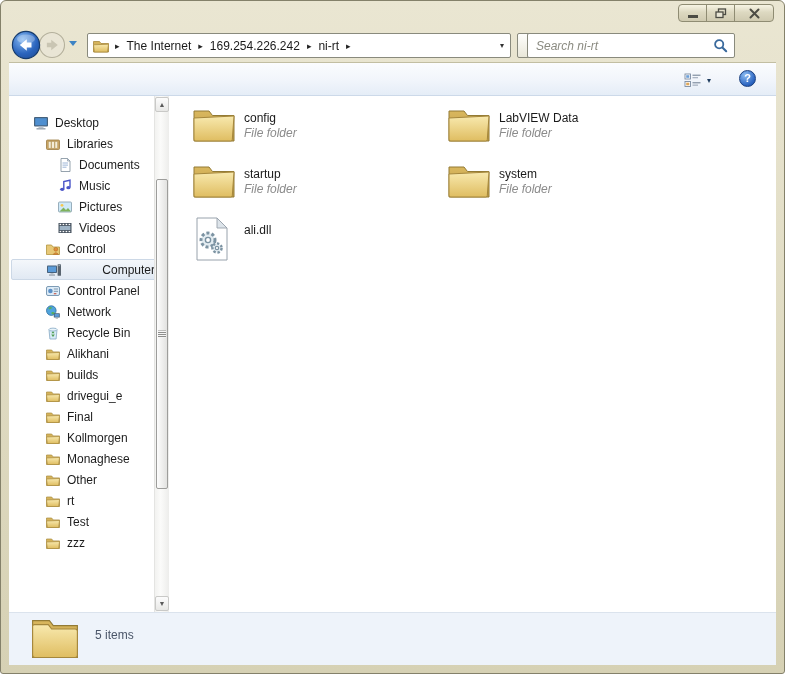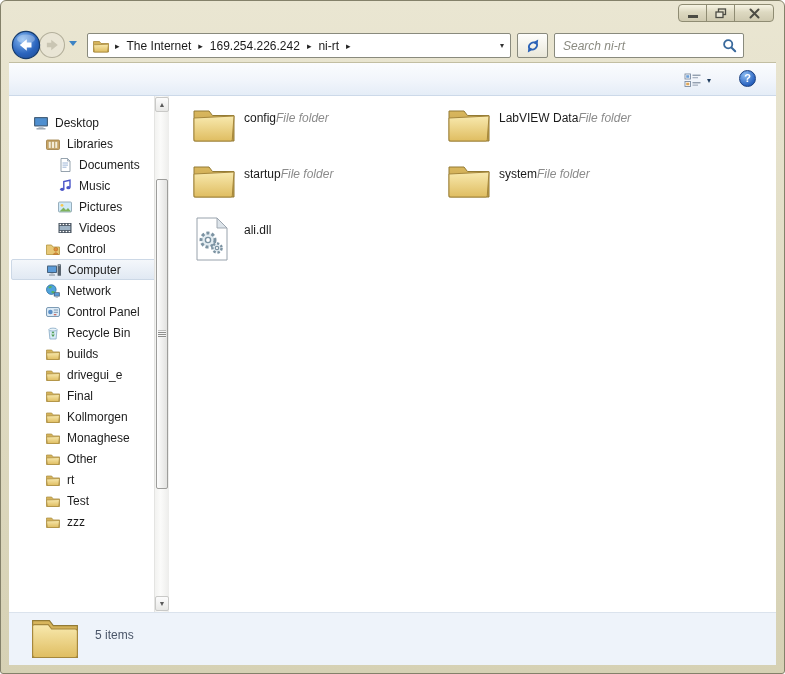--- a/index.html
+++ b/index.html
@@ -36,21 +36,21 @@
   }
   .crumb-sep{ font-size:9px; color:#222; padding:0 5px; }
   .crumb{ padding:1px 2px; white-space:nowrap; }
   .addr-caret{ margin-left:auto; font-size:8px; color:#333; }
   .refresh-btn{
     position:absolute; left:508px; top:4px; width:31px; height:25px;
     background:linear-gradient(#fefefc,#e9e7d9); border:1px solid #898a7d; border-radius:2px;
     display:flex; align-items:center; justify-content:center;
   }
   .search-box{
-    position:absolute; left:545px; top:4px; width:190px; height:25px;
+    position:absolute; left:518px; top:4px; width:208px; height:25px;
     background:#fff; border:1px solid #898a7d; border-radius:2px;
     display:flex; align-items:center; padding:0 6px 0 8px;
   }
   .search-box input{
     border:none; outline:none; flex:1; font-size:12px;
     font-family:"Liberation Sans","DejaVu Sans",sans-serif; color:#333; background:transparent;
   }
   .search-box input::placeholder{ font-style:italic; color:#8a8a80; }
   
   .toolbar{
@@ -70,40 +70,40 @@
     border:1px solid #1a4080; color:#fff; font-size:11px; font-weight:bold;
     text-align:center; line-height:15px;
   }
   
   .bodyarea{ position:absolute; top:95px; left:8px; right:8px; bottom:61px; background:#fff; display:flex; }
   .sidebar{ width:160px; position:relative; padding-top:16px; }
   .srow{ height:21px; display:flex; align-items:center; font-size:12px; color:#1c1c1c; white-space:nowrap; }
   .ind0{ padding-left:24px; } .ind1{ padding-left:36px; } .ind2{ padding-left:48px; }
   .srow.selected{
     margin:0 13px 0 2px; padding-left:34px; border-radius:2px;
-    background:linear-gradient(#f4f7fb,#e1e9f3); border:1px solid #ccd8e6;
+    background:linear-gradient(#f4f7fb,#e1e9f3); border:1px solid #ccd8e6;justify-content:space-between;
   }
   .si{ width:16px; height:16px; margin-right:6px; flex:0 0 16px; display:inline-block; }
   .si svg{ display:block; }
   
   .sscroll{ position:absolute; top:0; right:0; bottom:0; width:15px;
     background:linear-gradient(90deg,#f2f2f0,#fbfbfa 40%,#ededeb); border-left:1px solid #e4e4e2; }
   .sbtn{ position:absolute; left:0; right:0; height:15px; display:flex; align-items:center; justify-content:center;
     font-size:7px; color:#5a5a5a; background:linear-gradient(#fcfcfc,#e8e8e6); border:1px solid #c9c9c7; border-radius:2px; }
   .sbtn.up{ top:1px; } .sbtn.down{ bottom:1px; }
   .sthumb{ position:absolute; left:1px; right:1px; top:83px; height:310px;
     background:linear-gradient(90deg,#fdfdfd,#e2e2e0); border:1px solid #9d9d9b; border-radius:2px; }
   .sthumb .grip{ position:absolute; left:50%; top:50%; width:8px; height:7px; transform:translate(-50%,-50%);
     background:repeating-linear-gradient(#8e8e8c 0 1px,#f6f6f6 1px 2px,transparent 2px 2px); }
   
   .main{ flex:1; padding:8px 0 0 22px; }
   .tiles{ display:grid; grid-template-columns:255px 255px; grid-auto-rows:56px; }
   .tile{ display:flex; align-items:flex-start; }
   .tile-icon{ width:46px; height:46px; margin-right:7px; flex:0 0 46px; }
-  .tile-text{ display:flex; flex-direction:row; padding-top:7px; }
+  .tile-text{ display:flex; flex-direction:column; padding-top:7px; }
   .tname{ font-size:12px; color:#1a1a1a; line-height:15px; }
   .ttype{ font-size:12px; color:#8b8b8b; line-height:15px;font-style:italic; }
   
   .statusbar{ position:absolute; left:8px; right:8px; bottom:8px; height:53px;
     background:#eef3fa; border-top:1px solid #dbe3ed; }
   .status-folder{ position:absolute; left:20px; top:2px; }
   .status-text{ position:absolute; left:86px; top:15px; font-size:12px; color:#4a5568; }
 </style>
 </head>
 <body>
@@ -319,56 +319,65 @@
             <rect x="4.5" y="11" width="3" height="1.4" fill="#b9c2cc"></rect>
             <rect x="3" y="12.4" width="6" height="1.3" fill="#98a2ad"></rect>
           </svg>
         </span>
         <span class="slabel">Computer</span>
       </div>
 
       <div class="srow ind1">
         <span class="si">
           <svg width="16" height="16" viewBox="0 0 16 16">
+            <rect x="1.5" y="3.5" width="13" height="9" rx="1.5" fill="#dcebf7" stroke="#7191ad" stroke-width="0.9"></rect>
+            <circle cx="5.4" cy="8" r="2.3" fill="#5b8fc6"></circle>
+            <rect x="8.8" y="5.4" width="4.2" height="1.2" fill="#8fa6ba"></rect>
+            <rect x="8.8" y="7.8" width="4.2" height="1.2" fill="#8fa6ba"></rect>
+            <rect x="8.8" y="10.1" width="2.6" height="1.2" fill="#c95f4f"></rect>
+          </svg>
+        </span>
+        <span class="slabel">Control Panel</span>
+      </div>
+
+      <div class="srow ind1">
+        <span class="si">
+          <svg width="16" height="16" viewBox="0 0 16 16">
             <circle cx="6.3" cy="6.6" r="4.8" fill="#4fa3dc" stroke="#2c6d9e" stroke-width="0.8"></circle>
             <path d="M3.2 4.2 q2-1.8 4 -0.6 q-0.6 1.8 -2.6 1.8 z" fill="#58b05e"></path>
             <path d="M6.5 8.2 q2.4-0.8 3.6 1 q-1.6 1.8 -3.6 0.8 z" fill="#58b05e"></path>
             <rect x="8.8" y="9.2" width="6" height="4.4" rx="0.5" fill="#46617c"></rect>
             <rect x="9.7" y="10" width="4.2" height="2.8" fill="#5b9bd8"></rect>
             <rect x="10.6" y="13.6" width="2.4" height="1" fill="#98a2ad"></rect>
           </svg>
         </span>
         <span class="slabel">Network</span>
       </div>
 
       <div class="srow ind1">
         <span class="si">
           <svg width="16" height="16" viewBox="0 0 16 16">
-            <rect x="1.5" y="3.5" width="13" height="9" rx="1.5" fill="#dcebf7" stroke="#7191ad" stroke-width="0.9"></rect>
-            <circle cx="5.4" cy="8" r="2.3" fill="#5b8fc6"></circle>
-            <rect x="8.8" y="5.4" width="4.2" height="1.2" fill="#8fa6ba"></rect>
-            <rect x="8.8" y="7.8" width="4.2" height="1.2" fill="#8fa6ba"></rect>
-            <rect x="8.8" y="10.1" width="2.6" height="1.2" fill="#c95f4f"></rect>
-          </svg>
-        </span>
-        <span class="slabel">Control Panel</span>
-      </div>
-
-      <div class="srow ind1">
-        <span class="si">
-          <svg width="16" height="16" viewBox="0 0 16 16">
             <path d="M4 4.8 L12 4.8 L11.1 14 L4.9 14 z" fill="#d8ecf7" stroke="#85a8c4" stroke-width="0.8"></path>
             <ellipse cx="8" cy="4.6" rx="4.1" ry="1.5" fill="#eaf5fb" stroke="#85a8c4" stroke-width="0.8"></ellipse>
             <path d="M6.4 8.2 l1.6-2 1.6 2 z" fill="#4e9b4e"></path>
             <path d="M6.2 9.6 h3.6 l-1.8 2.4 z" fill="#4e9b4e"></path>
           </svg>
         </span>
         <span class="slabel">Recycle Bin</span>
       </div>
 
+      <div class="srow ind1">
+        <span class="si">
+          <svg width="16" height="16" viewBox="0 0 16 16">
+            <path d="M1.5 4 h5.2 l1.4 1.9 h6.4 v7.6 h-13 z" fill="url(#gBackp)" stroke="#a8893d" stroke-width="0.7"></path>
+            <path d="M1.5 7 L14.5 6.5 L13.7 13.5 H2.3 z" fill="url(#gFront)" stroke="#ab8d40" stroke-width="0.7"></path>
+          </svg>
+        </span>
+        <span class="slabel">Alikhani</span>
+      </div>
 
       <div class="srow ind1">
         <span class="si">
           <svg width="16" height="16" viewBox="0 0 16 16">
             <path d="M1.5 4 h5.2 l1.4 1.9 h6.4 v7.6 h-13 z" fill="url(#gBackp)" stroke="#a8893d" stroke-width="0.7"></path>
             <path d="M1.5 7 L14.5 6.5 L13.7 13.5 H2.3 z" fill="url(#gFront)" stroke="#ab8d40" stroke-width="0.7"></path>
           </svg>
         </span>
         <span class="slabel">builds</span>
       </div>

